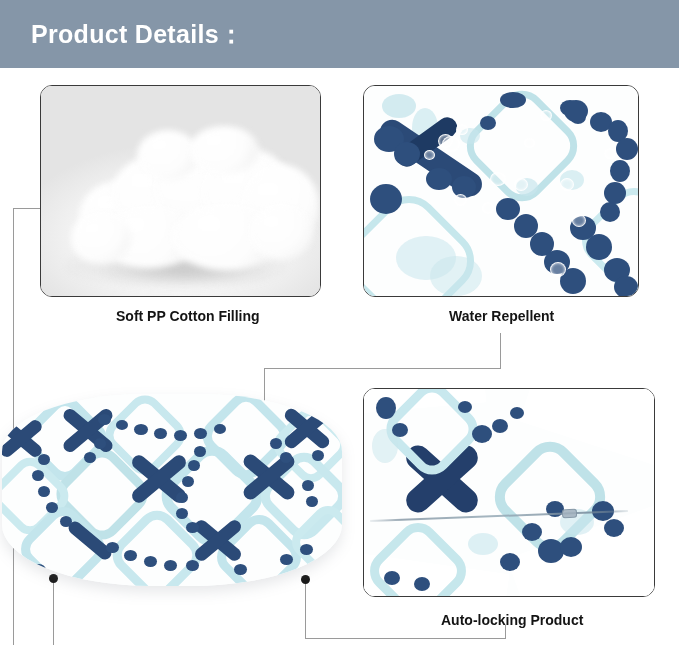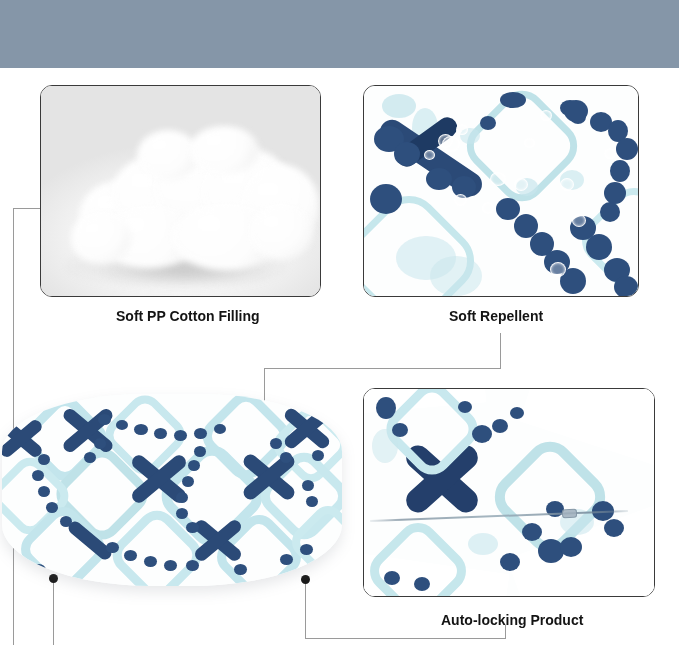--- a/index.html
+++ b/index.html
@@ -164,20 +164,21 @@
     background: rgba(160,175,188,0.85);
     border: 1px solid rgba(120,140,155,0.7);
   }
 </style>
 </head>
 <body>
 
 <div class="page">
 
   <div class="header-bar"></div>
+  <div class="header-title">Product Details：</div>
 
   <div class="conn conn-v" style="left:13px; top:208px; width:1px; height:437px;"></div>
   <div class="conn conn-h" style="left:13px; top:208px; width:37px; height:1px;"></div>
   <div class="conn conn-v" style="left:50px; top:208px; width:1px; height:10px;"></div>
   <div class="conn conn-v" style="left:53px; top:583px; width:1px; height:62px;"></div>
   <div class="dot" style="left:49px; top:574px;"></div>
 
   <div class="conn conn-h" style="left:264px; top:368px; width:237px; height:1px;"></div>
   <div class="conn conn-v" style="left:264px; top:368px; width:1px; height:60px;"></div>
   <div class="conn conn-v" style="left:500px; top:333px; width:1px; height:36px;"></div>
@@ -264,21 +265,21 @@
       <div class="droplet" style="left:196px; top:92px; width:12px; height:11px;"></div>
       <div class="droplet" style="left:90px; top:108px; width:11px; height:10px;"></div>
       <div class="droplet" style="left:118px; top:116px; width:10px; height:10px;"></div>
       <div class="droplet" style="left:208px; top:128px; width:12px; height:11px;"></div>
       <div class="droplet" style="left:186px; top:176px; width:14px; height:13px;"></div>
       <div class="droplet" style="left:160px; top:52px; width:9px; height:8px;"></div>
       <div class="droplet" style="left:240px; top:62px; width:10px; height:9px;"></div>
       <div class="droplet" style="left:60px; top:64px; width:9px; height:8px;"></div>
     </div>
   </div>
-  <div class="caption" style="left:449px; top:308px;">Soft Repellent</div>
+  <div class="caption" style="left:449px; top:308px;">Water Repellent</div>
 
   <div class="pillow-wrap" style="left:2px; top:394px; width:340px; height:192px;">
     <div class="pillow-body">
       <div class="ikat"></div>
 
       <div class="teal-shape" style="left:28px; top:10px; width:52px; height:52px; border-radius:26%; transform:rotate(45deg); border-width:9px; border-color:#c3e5ec;"></div>
       <div class="teal-shape" style="left:110px; top:8px; width:50px; height:50px; border-radius:26%; transform:rotate(45deg); border-width:8px; border-color:#c8e8ee;"></div>
       <div class="teal-shape" style="left:208px; top:6px; width:54px; height:54px; border-radius:26%; transform:rotate(45deg); border-width:9px; border-color:#c3e5ec;"></div>
       <div class="teal-shape" style="left:278px; top:20px; width:46px; height:46px; border-radius:26%; transform:rotate(45deg); border-width:8px; border-color:#cbeaef;"></div>
       <div class="teal-shape" style="left:62px; top:62px; width:58px; height:58px; border-radius:26%; transform:rotate(45deg); border-width:9px; border-color:#bfe2e8;"></div>

